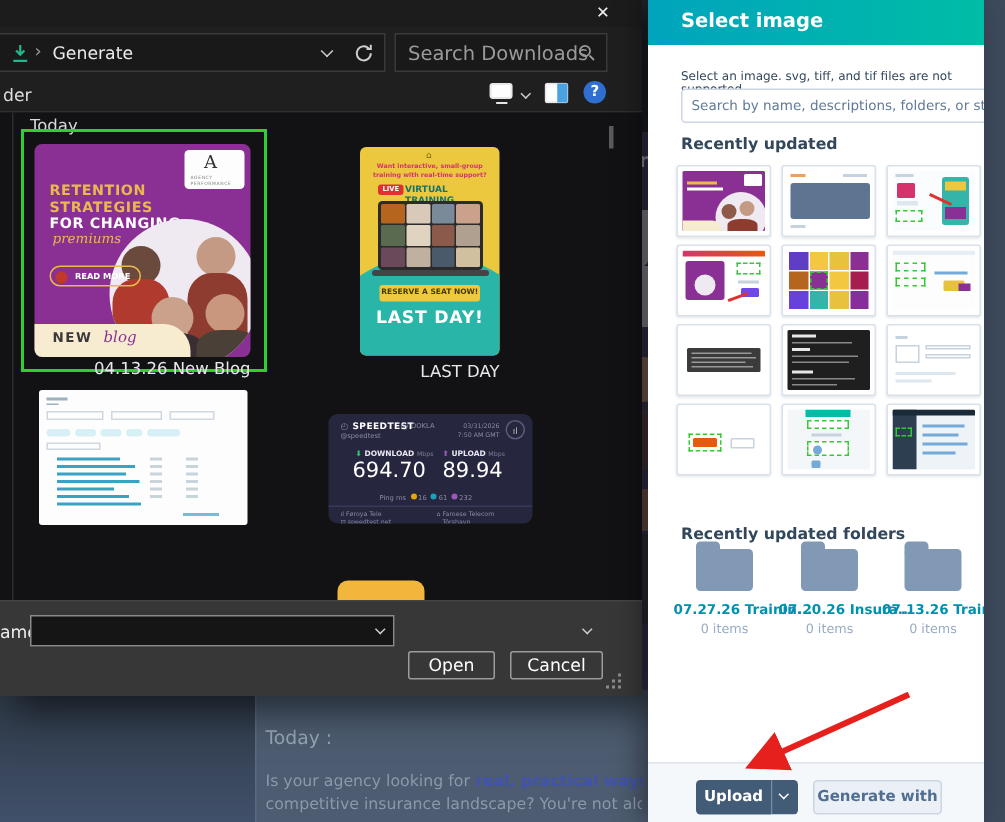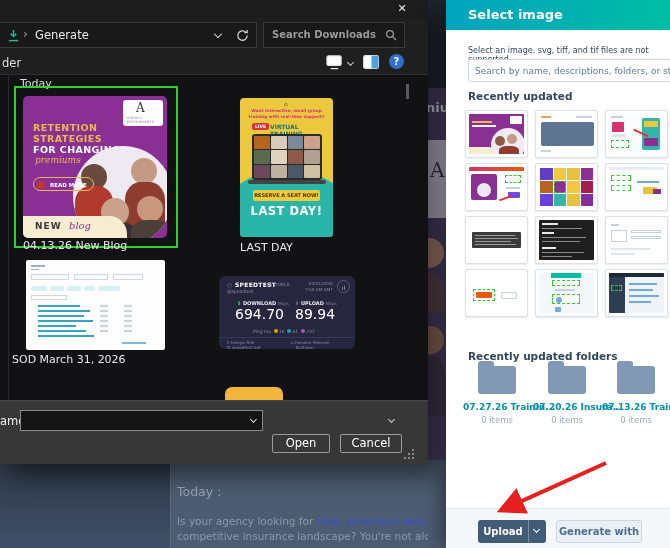--- a/index.html
+++ b/index.html
@@ -23,29 +23,29 @@
   .face{position:absolute;border-radius:50%;}
 
   
   .dlg{left:0;top:0;width:428px;height:464px;background:#1f1f1f;box-shadow:10px 10px 24px rgba(0,0,0,.55);}
   .dlg-title{position:absolute;left:0;top:0;width:100%;height:18px;background:#1c1c1c;}
   .dlg-close{position:absolute;left:388px;top:0;width:28px;height:17px;color:#eee;font-size:11px;text-align:center;line-height:17px;cursor:pointer;}
   .addr-box{position:absolute;left:-2px;top:22px;width:259px;height:26px;background:#191919;border:1px solid #3a3a3a;}
   .addr-box .crumb{position:absolute;left:36px;top:5px;color:#eaeaea;font-size:11.5px;}
   .addr-box .sep{position:absolute;left:24px;top:4px;color:#9a9a9a;font-size:12px;}
   .srch-box{position:absolute;left:263px;top:22px;width:142px;height:26px;background:#191919;border:1px solid #3a3a3a;}
-  .srch-box .ph{position:absolute;left:8px;top:6px;color:#9a9a9a;font-size:10px;font-weight:bold;}
+  .srch-box .ph{position:absolute;left:8px;top:6px;color:#9a9a9a;font-size:13px;}
   .tb-left{position:absolute;left:2px;top:56px;color:#dddddd;font-size:11.5px;}
   .dlg-divider{position:absolute;left:0;top:74px;width:428px;height:1px;background:#2f2f2f;}
   .list{position:absolute;left:0;top:75px;width:428px;height:325px;background:#121215;overflow:hidden;}
   .nav-sep{position:absolute;left:8px;top:0;width:1px;height:325px;background:#2c2c2c;}
   .scrollthumb{position:absolute;left:406px;top:9px;width:3px;height:15px;background:#5a5a5a;}
   .group-label{position:absolute;left:20px;top:2px;color:#d9d9d9;font-size:11px;}
   .sel-rect{position:absolute;left:14px;top:11px;width:164px;height:162px;border:2px solid #2fd12f;}
-  .caption{position:absolute;color:#e8e8e8;font-size:11px;text-align:left;white-space:nowrap;}
+  .caption{position:absolute;color:#e8e8e8;font-size:11px;text-align:right;white-space:nowrap;}
 
   
   .thumb1{position:absolute;left:23px;top:21px;width:144px;height:142px;background:#8a3094;border-radius:5px;overflow:hidden;}
   .t1-chip{position:absolute;right:4px;top:4px;width:40px;height:26px;background:#fdfdfd;border-radius:3px;color:#555;}
   .t1-chip .mono{position:absolute;left:13px;top:1px;font-family:"DejaVu Serif",serif;font-size:12px;color:#333;}
   .t1-chip .sub{position:absolute;left:4px;top:16px;font-size:3px;color:#888;letter-spacing:.4px;}
   .t1-l1,.t1-l2{position:absolute;left:10px;color:#e9b94d;font-weight:bold;font-size:9.5px;letter-spacing:.4px;}
   .t1-l3{position:absolute;left:10px;top:48px;color:#fff;font-weight:bold;font-size:9.5px;letter-spacing:.4px;}
   .t1-l4{position:absolute;left:12px;top:59px;color:#e9b94d;font-style:italic;font-family:"DejaVu Serif",serif;font-size:9px;}
   .t1-circle{position:absolute;left:50px;top:50px;width:100px;height:100px;border-radius:50%;background:#efe9f2;overflow:hidden;}
@@ -96,21 +96,21 @@
   .dlg-bottom{position:absolute;left:0;top:400px;width:428px;height:64px;background:#373737;border-top:1px solid #454545;}
   .fname-label{position:absolute;left:0;top:13px;color:#eee;font-size:11.5px;}
   .fname-input{position:absolute;left:20px;top:9px;width:243px;height:21px;background:#151515;border:1px solid #8a8a8a;color:#fff;font-size:11.5px;padding:0 16px 0 4px;outline:none;}
   .combo{position:absolute;left:271px;top:9px;width:131px;height:21px;background:#373737;border:1px solid #8a8a8a;color:#fff;font-size:11.5px;line-height:19px;padding-left:6px;}
   .chev{position:absolute;width:6px;height:6px;border-right:1.5px solid #cfcfcf;border-bottom:1.5px solid #cfcfcf;transform:rotate(45deg);}
   .btn-win{position:absolute;top:33px;height:19px;background:#373737;border:1px solid #9c9c9c;border-radius:2px;color:#fff;font-size:11.5px;text-align:center;line-height:17px;cursor:pointer;}
   .grip{position:absolute;left:404px;top:48px;width:12px;height:12px;}
   .grip i{position:absolute;width:2px;height:2px;background:#8a8a8a;}
 
   
-  .panel{left:446px;top:0;width:224px;height:548px;background:#ffffff;box-shadow:-6px 0 16px rgba(0,0,0,.35);overflow:hidden;}
+  .panel{left:432px;top:0;width:224px;height:548px;background:#ffffff;box-shadow:-6px 0 16px rgba(0,0,0,.35);overflow:hidden;}
   .panel-head{position:absolute;left:0;top:0;width:224px;height:30px;background:linear-gradient(90deg,#00a4bd,#00bda5);}
   .panel-title{position:absolute;left:22px;top:7px;color:#fff;font-size:13px;font-weight:bold;}
   .panel-hint{position:absolute;left:22px;top:46px;width:196px;color:#33475b;font-size:8px;}
   .panel-search{position:absolute;left:22px;top:59px;width:210px;height:23px;border:1px solid #cbd6e2;border-radius:3px;font-size:9px;color:#33475b;padding:0 6px;outline:none;}
   .panel-search::placeholder{color:#607a99;}
   .sec-head{position:absolute;left:22px;color:#33475b;font-size:10.5px;font-weight:bold;}
   .pgrid{position:absolute;left:19px;top:110px;width:203px;display:grid;grid-template-columns:repeat(3,63px);grid-auto-rows:48px;gap:5px 7px;}
   .cell{background:#fff;border:1px solid #d9e1ea;border-radius:2px;padding:3px;position:relative;overflow:hidden;cursor:pointer;box-shadow:0 1px 2px rgba(45,62,80,.12);}
   .cell .fill{position:absolute;inset:3px;overflow:hidden;border-radius:1px;}
   .gd{border:1px dashed #37c837;}
@@ -281,21 +281,20 @@
           <div class="t3-dash" style="left:98px;top:60px;width:8px;"></div>
         <div class="t3-row" style="left:12px;top:65px;width:38px;"></div>
           <div class="t3-dash" style="left:74px;top:65px;width:8px;"></div>
           <div class="t3-dash" style="left:98px;top:65px;width:8px;"></div>
         <div class="t3-row" style="left:12px;top:70px;width:48px;"></div>
           <div class="t3-dash" style="left:74px;top:70px;width:8px;"></div>
           <div class="t3-dash" style="left:98px;top:70px;width:8px;"></div>
         <div class="t3-row" style="left:12px;top:75px;width:56px;"></div>
         <div class="t3-row" style="left:96px;top:82px;width:24px;height:2px;background:#7bbcd4;"></div>
       </div>
-      <div class="caption" style="left:12px;top:278px;width:168px;">SOD March 31, 2026</div>
 
       <div class="thumb4">
         <div class="t4-brand"><span style="color:#7a7a96;">◴ </span><span>SPEEDTEST</span></div>
         <div class="t4-by">by OOKLA</div>
         <div class="t4-handle">@speedtest</div>
         <div class="t4-date"><span>03/31/2026</span><br><span>7:50 AM GMT</span></div>
         <div class="t4-gauge">ıl</div>
         <div class="t4-lab" style="left:18px;top:24px;"><span style="color:#2ecc71;">⬇ </span><span>DOWNLOAD</span> <span class="t4-unit">Mbps</span></div>
         <div class="t4-num" style="left:16px;top:30px;">694.70</div>
         <div class="t4-lab" style="left:76px;top:24px;"><span style="color:#9b59b6;">⬆ </span><span>UPLOAD</span> <span class="t4-unit">Mbps</span></div>

